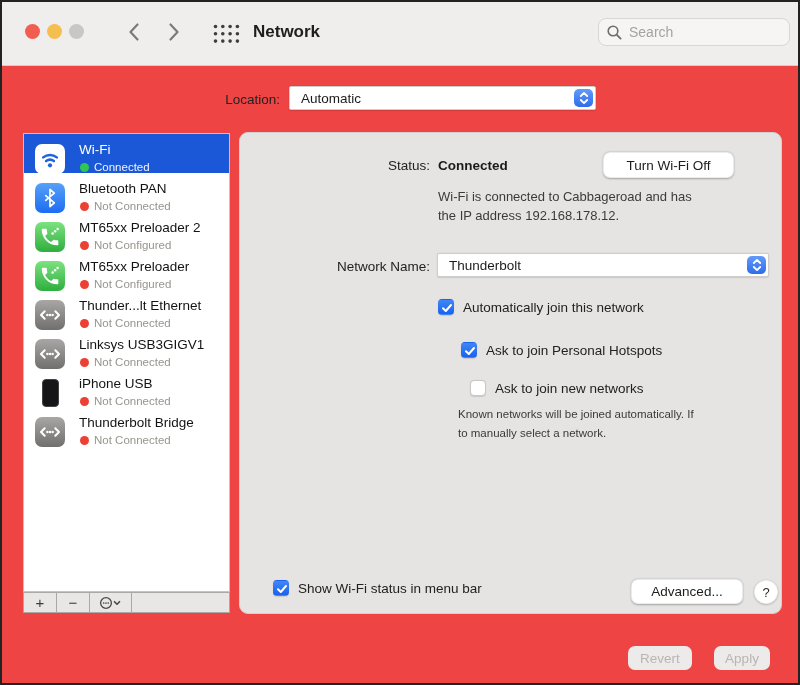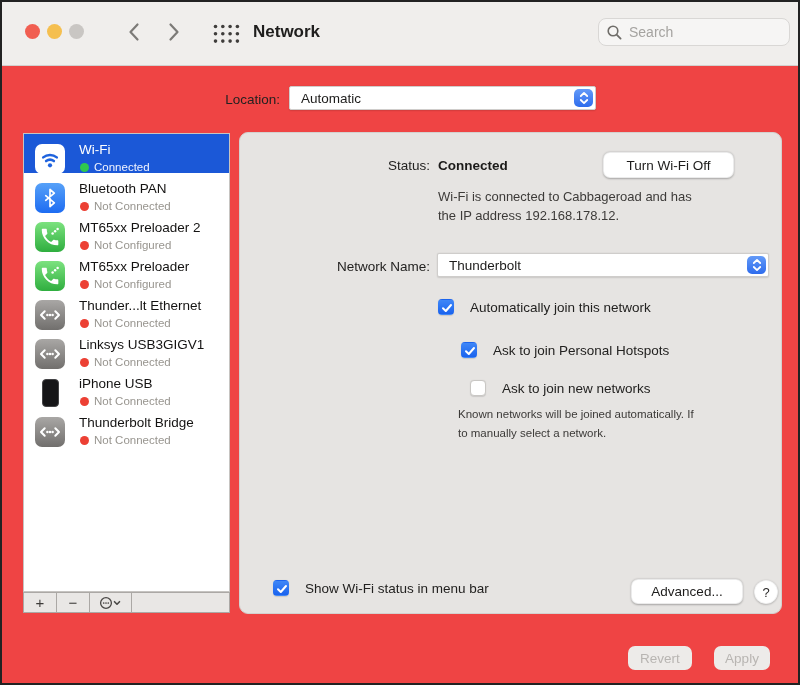--- a/index.html
+++ b/index.html
@@ -92,21 +92,21 @@
     background:#ffffff; border:0.5px solid rgba(0,0,0,.08); border-radius:7px;
     box-shadow:0 0.5px 2px rgba(0,0,0,.28); font-size:13.5px; color:#1d1c1b;
     display:flex; align-items:center; justify-content:center;
     font-family:"Liberation Sans",sans-serif;
   }
   .turnoff { position:absolute; left:363px; top:19px; width:131px; height:26px; }
   .desc { position:absolute; left:198px; top:54px; font-size:13px; color:#3d3b39; line-height:19px; }
   .nn-label { top:126px; }
   .select.nn { left:197px; top:120px; width:332px; }
 
-  .cbrow { position:absolute; left:198px; display:flex; align-items:center; gap:16px; }
+  .cbrow { position:absolute; left:198px; display:flex; align-items:center; gap:9px; }
   .cb {
     width:16px; height:16px; border-radius:4px; position:relative;
     background:#ffffff; border:1px solid #c9c7c4; box-shadow:0 0.5px 1px rgba(0,0,0,.12);
   }
   .cb.on { background:linear-gradient(#3f87f7,#1a63ee); border-color:transparent; }
   .cb svg { position:absolute; left:1px; top:1px; }
   .cblabel { font-size:13.5px; color:#232221; }
   .cbrow.c1 { top:166px; } .cbrow.c2 { top:209px;padding-left:23px; } .cbrow.c3 { top:247px;padding-left:32px; }
   .help { position:absolute; left:218px; top:272px; font-size:11.5px; color:#3c3a38; line-height:18.5px; }
 

